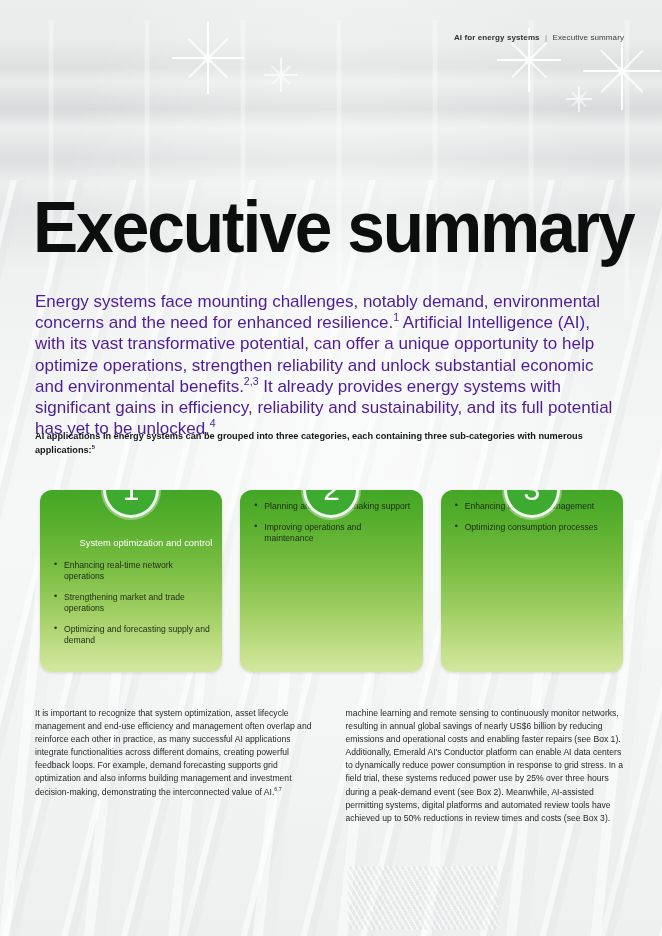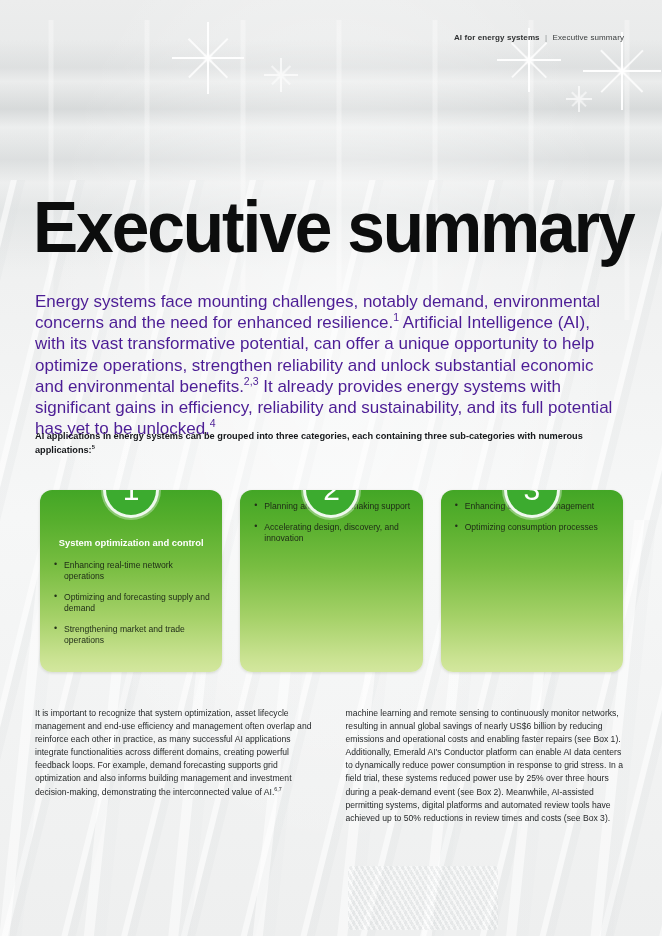--- a/index.html
+++ b/index.html
@@ -160,23 +160,23 @@
     border: 3px solid rgba(255,255,255,.92);
     box-shadow: 0 0 0 2px rgba(255,255,255,.35);
     color: #ffffff;
     font-size: 30px; font-weight: 300;
     display: flex; align-items: center; justify-content: center;
     z-index: 3;
     box-sizing: border-box;
   }
   .card-head {
     padding: 46px 10px 0 10px;
-    text-align: center;
+    text-align: right;
     color: #ffffff;
-    font-size: 9.4px; font-weight: bold;
+    font-size: 9.4px; font-weight: normal;
     line-height: 13px;
   }
   .card-list {
     margin: 11px 0 0 0;
     padding: 0 12px 14px 14px;
     list-style: none;
   }
   .card-list li {
     position: relative;
     padding-left: 10px;
@@ -262,30 +262,30 @@
       <span>AI applications in energy systems can be grouped into three categories, each containing three sub-categories with numerous applications:</span><sup>5</sup>
     </p>
 
     <div class="cards">
 
       <div class="card">
         <div class="card-num">1</div>
         <div class="card-head">System optimization and control</div>
         <ul class="card-list">
           <li>Enhancing real-time network operations</li>
+          <li>Strengthening market and trade operations</li>
           <li>Optimizing and forecasting supply and demand</li>
-          <li>Strengthening market and trade operations</li>
         </ul>
       </div>
 
       <div class="card">
         <div class="card-num">2</div>
         <ul class="card-list">
           <li>Planning and decision-making support</li>
-          <li>Accelerating design, discovery, and innovation</li>
+          <li>Improving operations and maintenance</li>
         </ul>
       </div>
 
       <div class="card">
         <div class="card-num">3</div>
         <ul class="card-list">
           <li>Enhancing transport management</li>
           <li>Optimizing consumption processes</li>
         </ul>
       </div>

